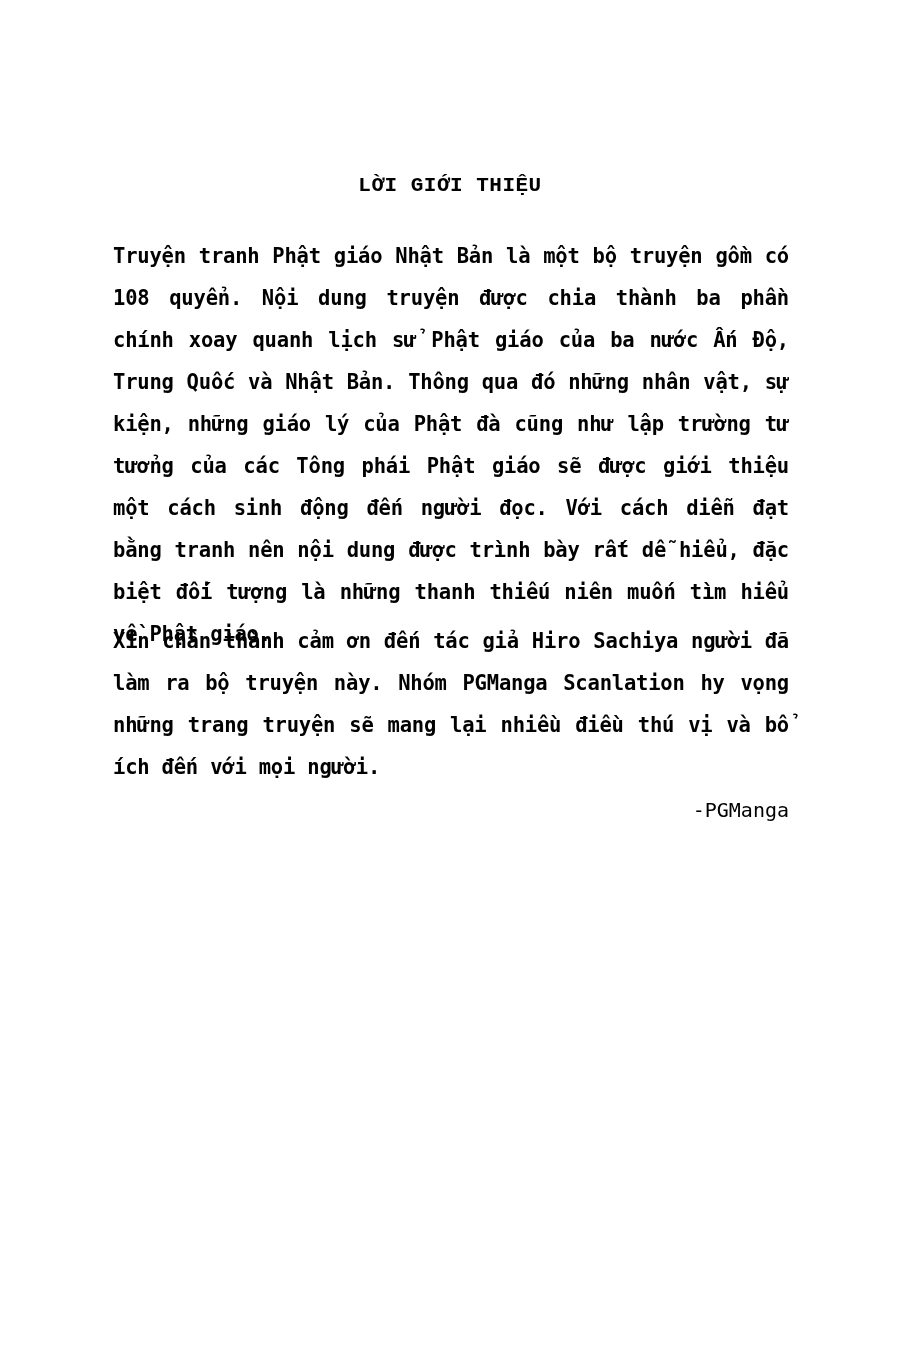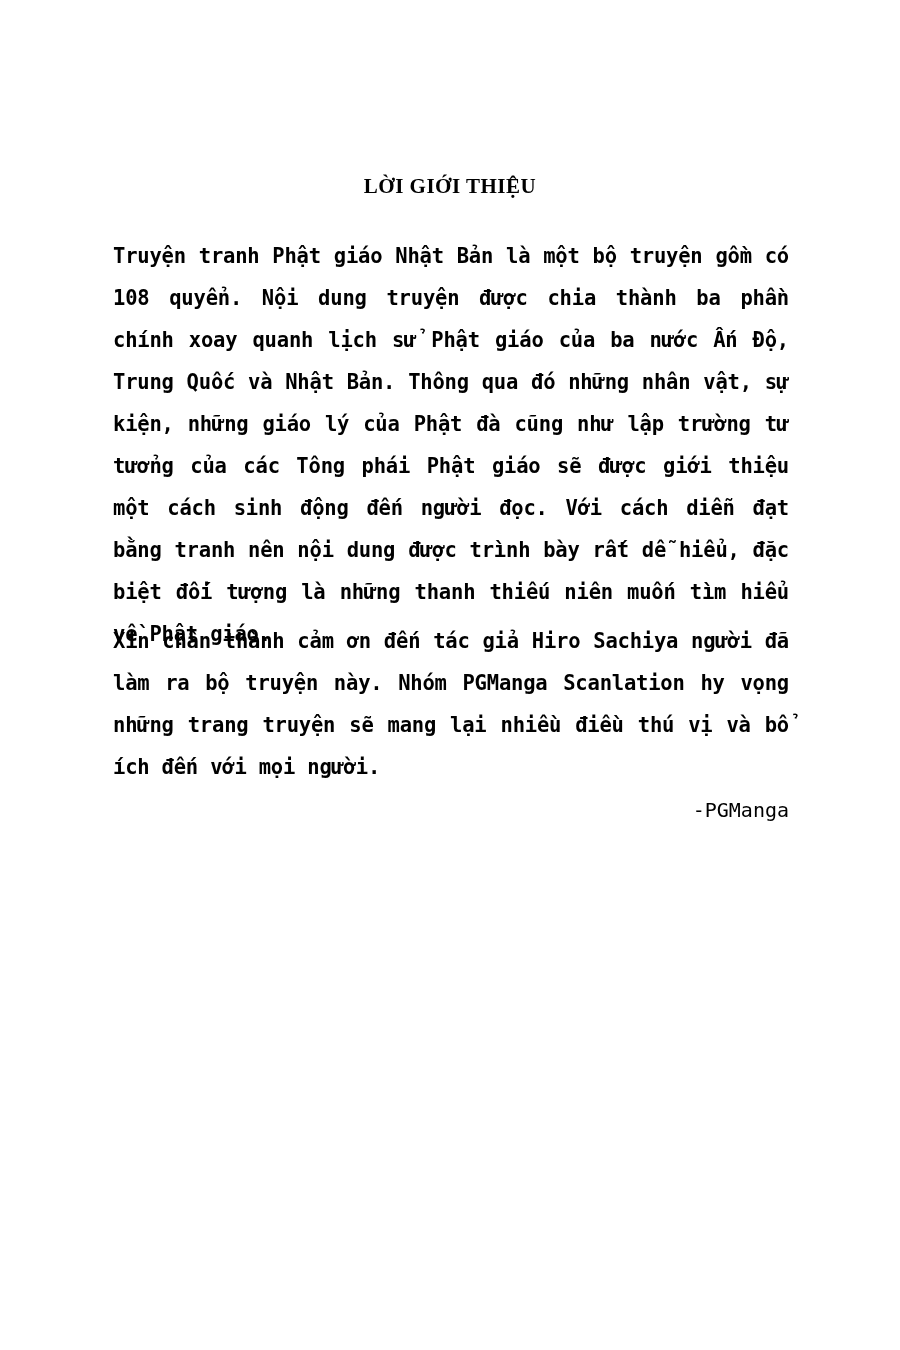--- a/index.html
+++ b/index.html
@@ -22,21 +22,21 @@
   }
   .doc-title {
     position: absolute;
     top: 160px;
     left: 0;
     width: 900px;
     text-align: center;
     font-size: 21px;
     font-weight: 700;
     letter-spacing: 0.5px;
-    font-family: Liberation Serif, serif;
+    font-family: Liberation Mono, monospace;
   }
   .body-block {
     position: absolute;
     left: 113px;
     width: 676px;
   }
   .para {
     font-size: 20.5px;
     font-weight: 700;
     line-height: 42px;

